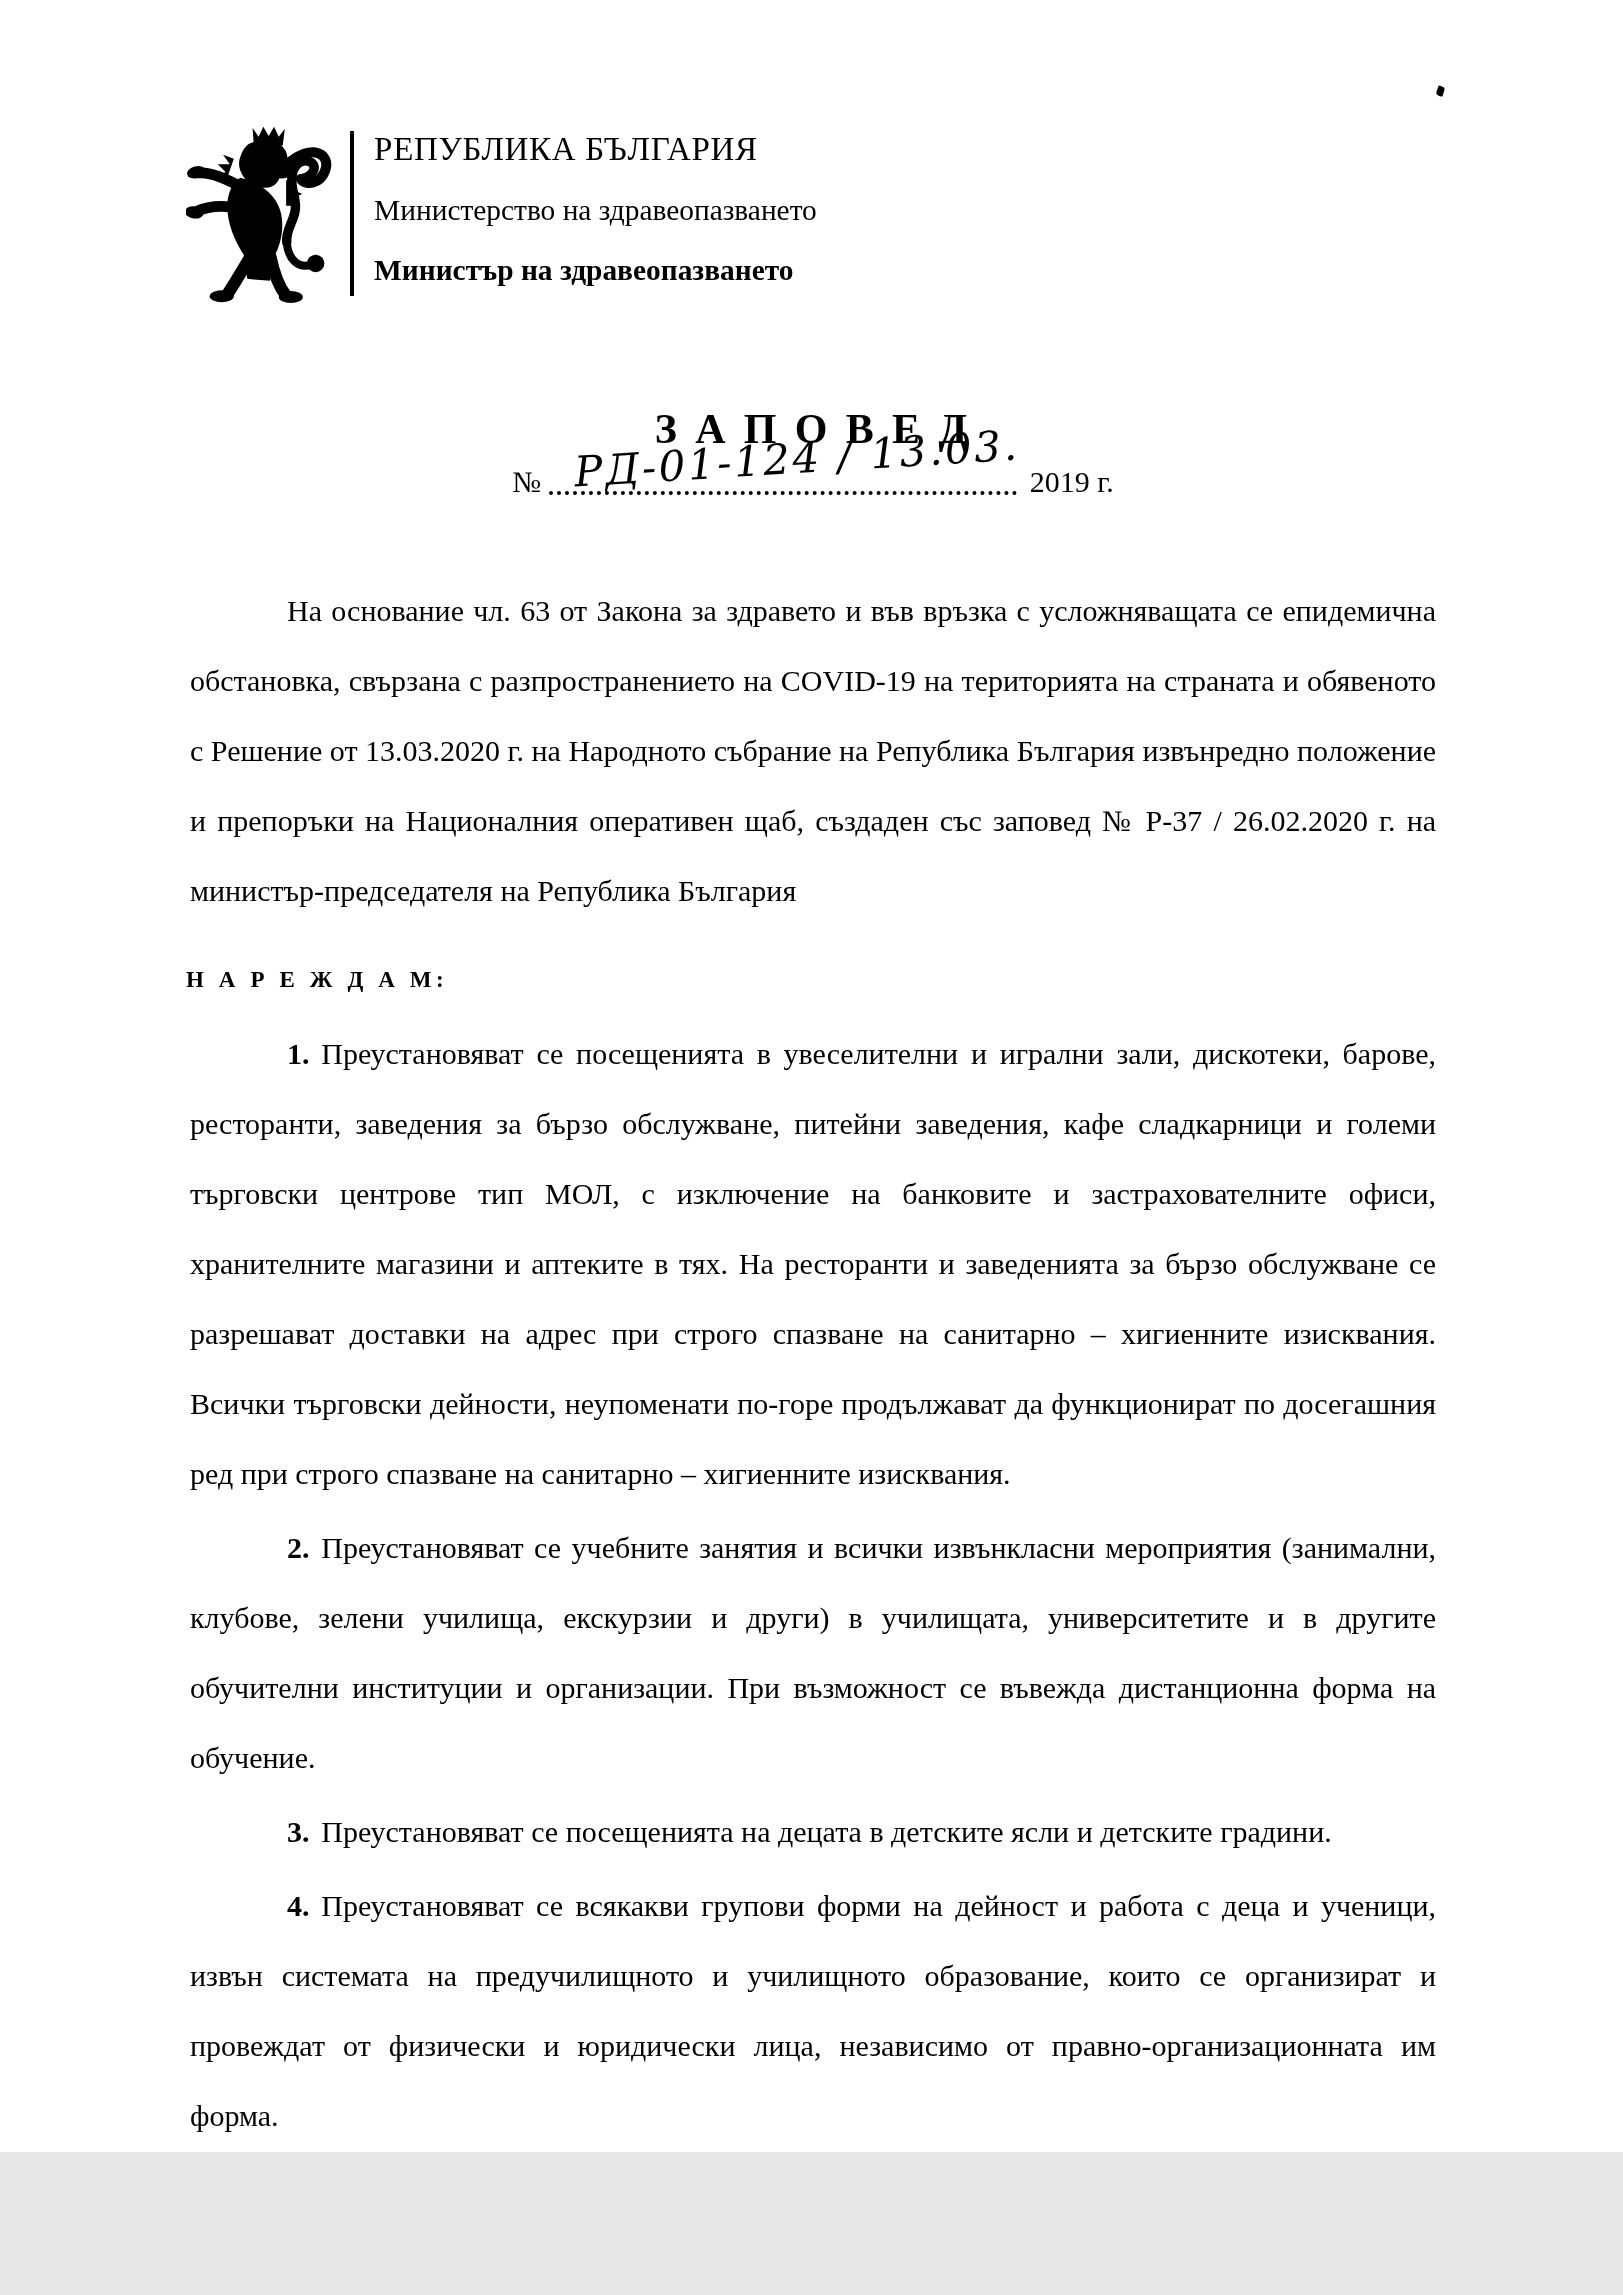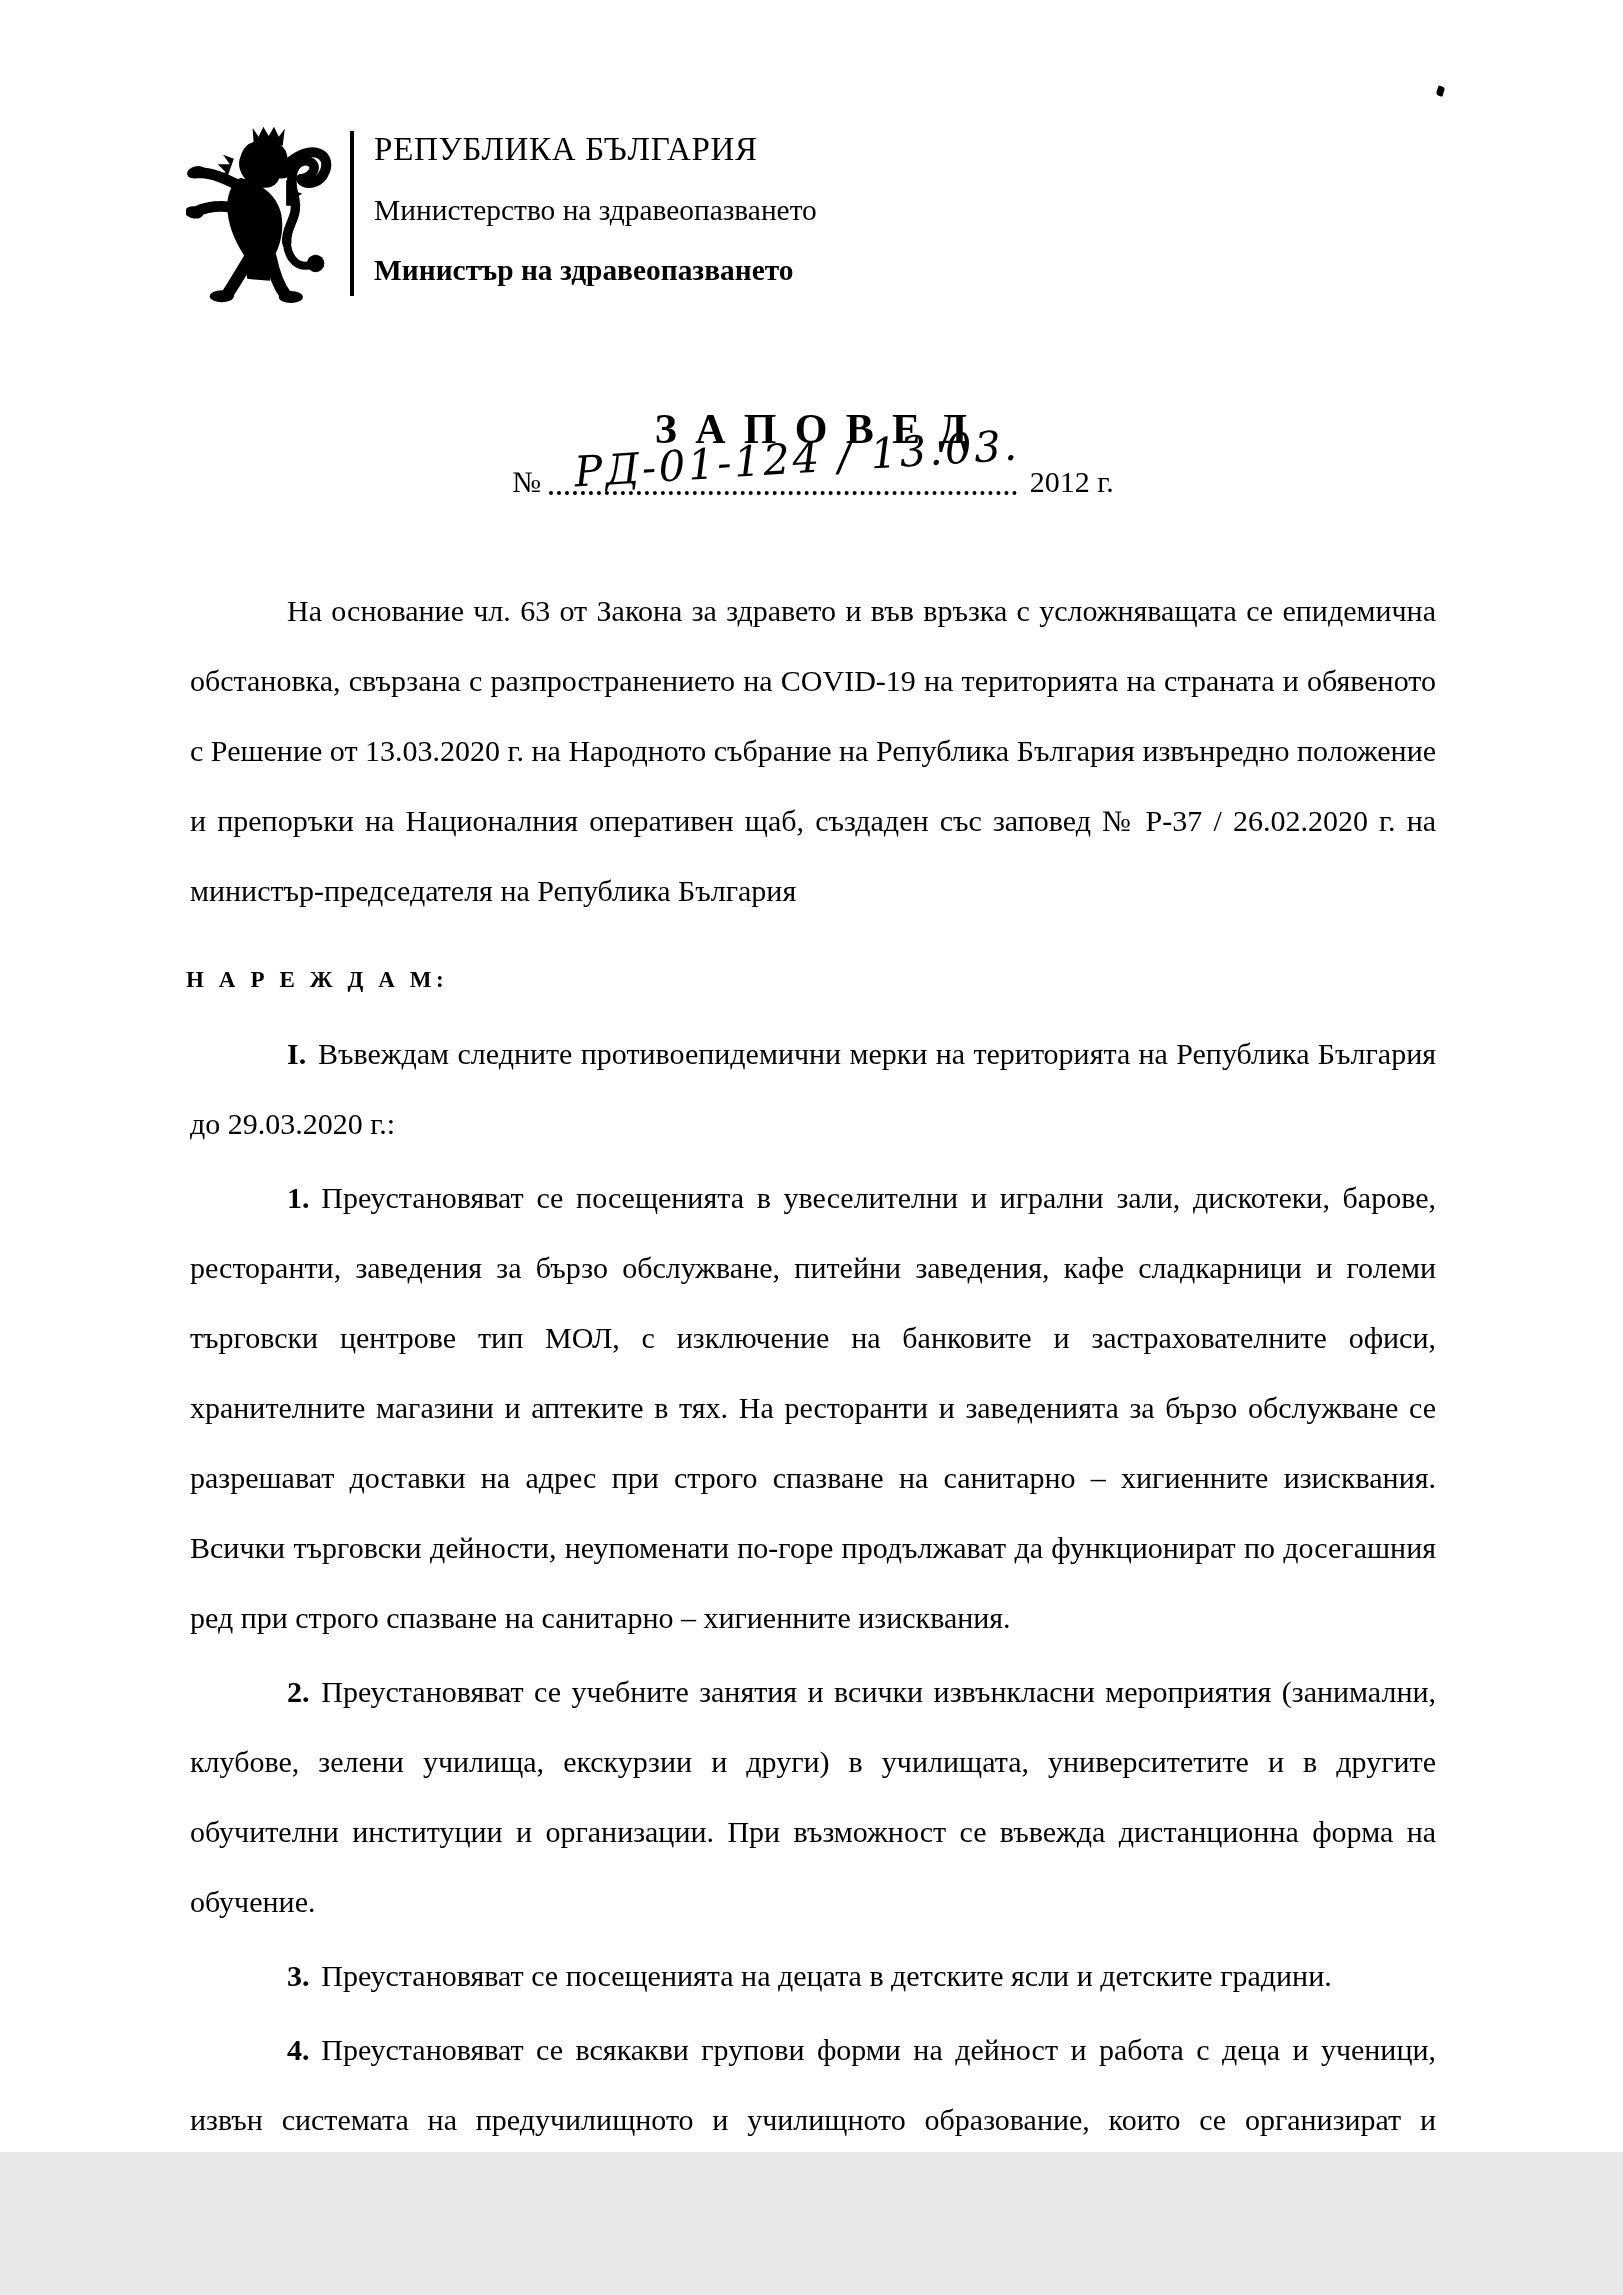--- a/index.html
+++ b/index.html
@@ -150,31 +150,28 @@
       <p class="org-line3">Министър на здравеопазването</p>
     </div>
   </div>
 
   <div class="order-title">З А П О В Е Д</div>
 
   <div class="no-line">
     <span class="no-prefix">№</span>
     <span class="dots"></span>
     <span class="hand">РД-01-124 / 13.03.</span>
-    <span class="year">2012 г.</span>
+    <span class="year">2019 г.</span>
   </div>
 
   <p class="bpar preamble">На основание чл. 63 от Закона за здравето и във връзка с усложняващата се епидемична обстановка, свързана с разпространението на COVID-19 на територията на страната и обявеното с Решение от 13.03.2020 г. на Народното събрание на Република България извънредно положение и препоръки на Националния оперативен щаб, създаден със заповед № Р-37 / 26.02.2020 г. на министър-председателя на Република България</p>
 
   <div class="cmd-heading">Н А Р Е Ж Д А М:</div>
 
 
-  <p class="bpar">
-    <span class="num">I.</span><span>Въвеждам следните противоепидемични мерки на територията на Република България до 29.03.2020 г.:</span>
-  </p>
 
   <p class="bpar">
     <span class="num">1.</span><span>Преустановяват се посещенията в увеселителни и игрални зали, дискотеки, барове, ресторанти, заведения за бързо обслужване, питейни заведения, кафе сладкарници и големи търговски центрове тип МОЛ, с изключение на банковите и застрахователните офиси, хранителните магазини и аптеките в тях. На ресторанти и заведенията за бързо обслужване се разрешават доставки на адрес при строго спазване на санитарно – хигиенните изисквания. Всички търговски дейности, неупоменати по-горе продължават да функционират по досегашния ред при строго спазване на санитарно – хигиенните изисквания.</span>
   </p>
 
   <p class="bpar">
     <span class="num">2.</span><span>Преустановяват се учебните занятия и всички извънкласни мероприятия (занимални, клубове, зелени училища, екскурзии и други) в училищата, университетите и в другите обучителни институции и организации. При възможност се въвежда дистанционна форма на обучение.</span>
   </p>
 
   <p class="bpar">

